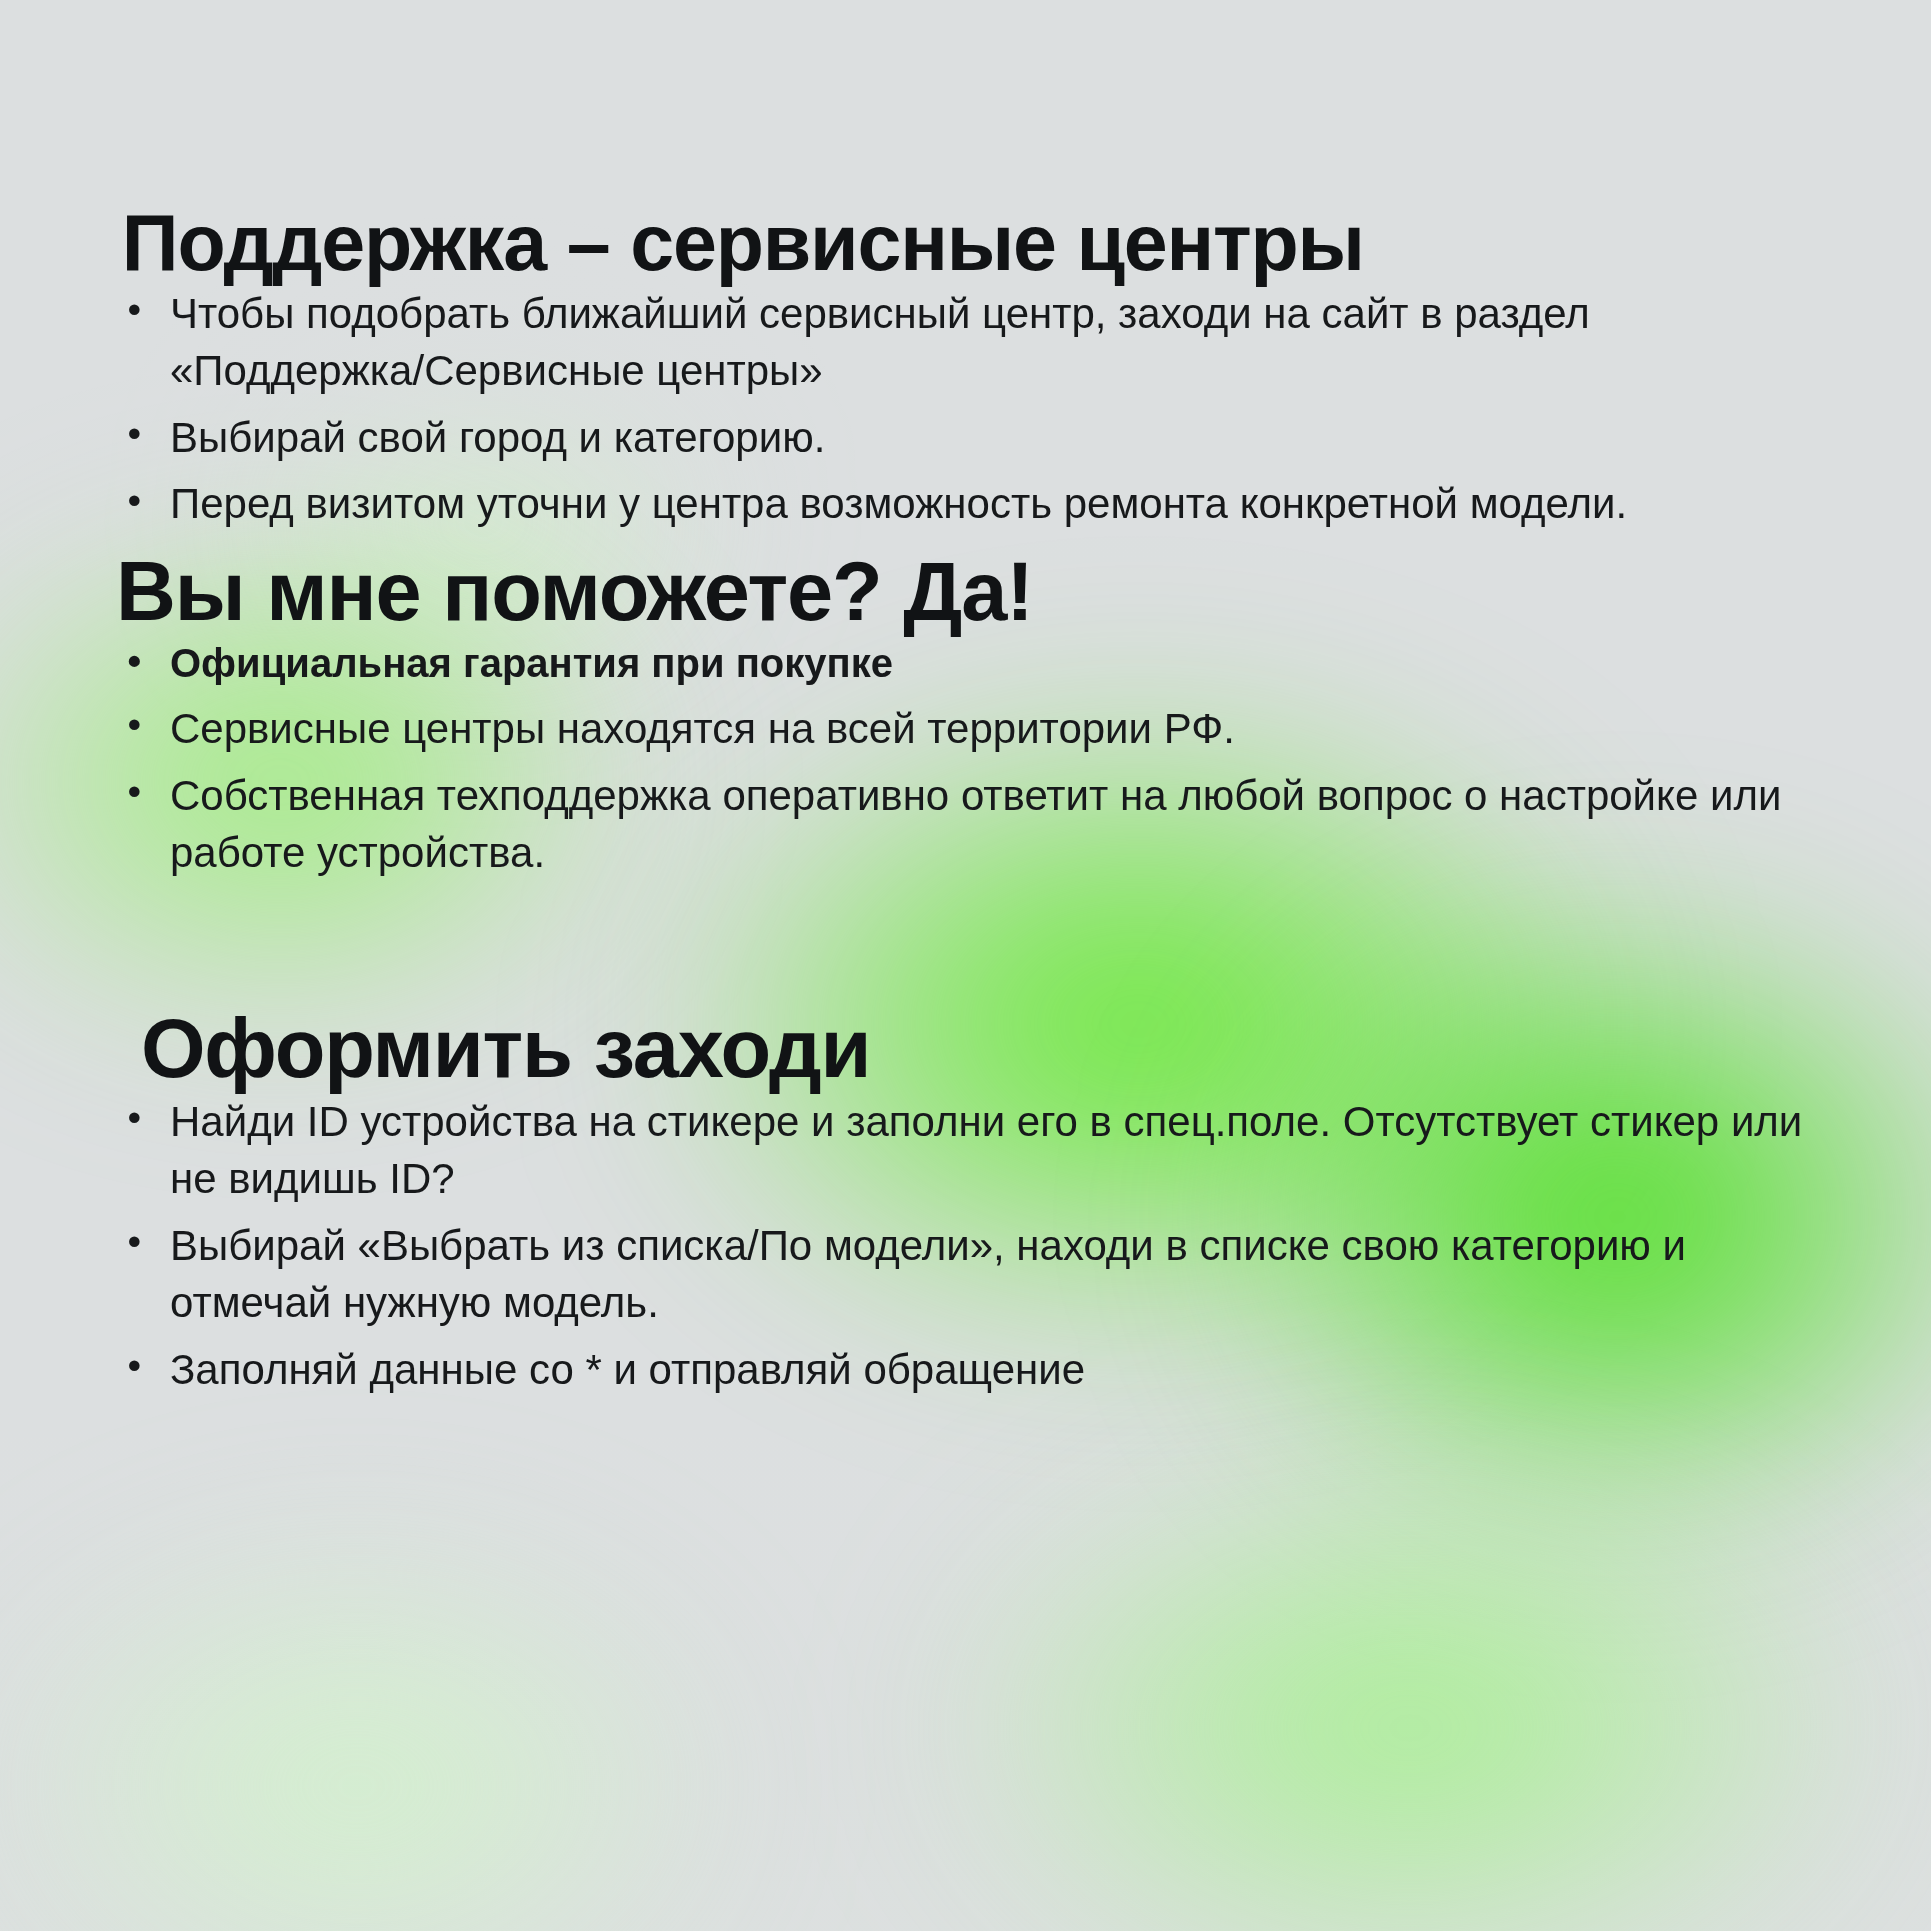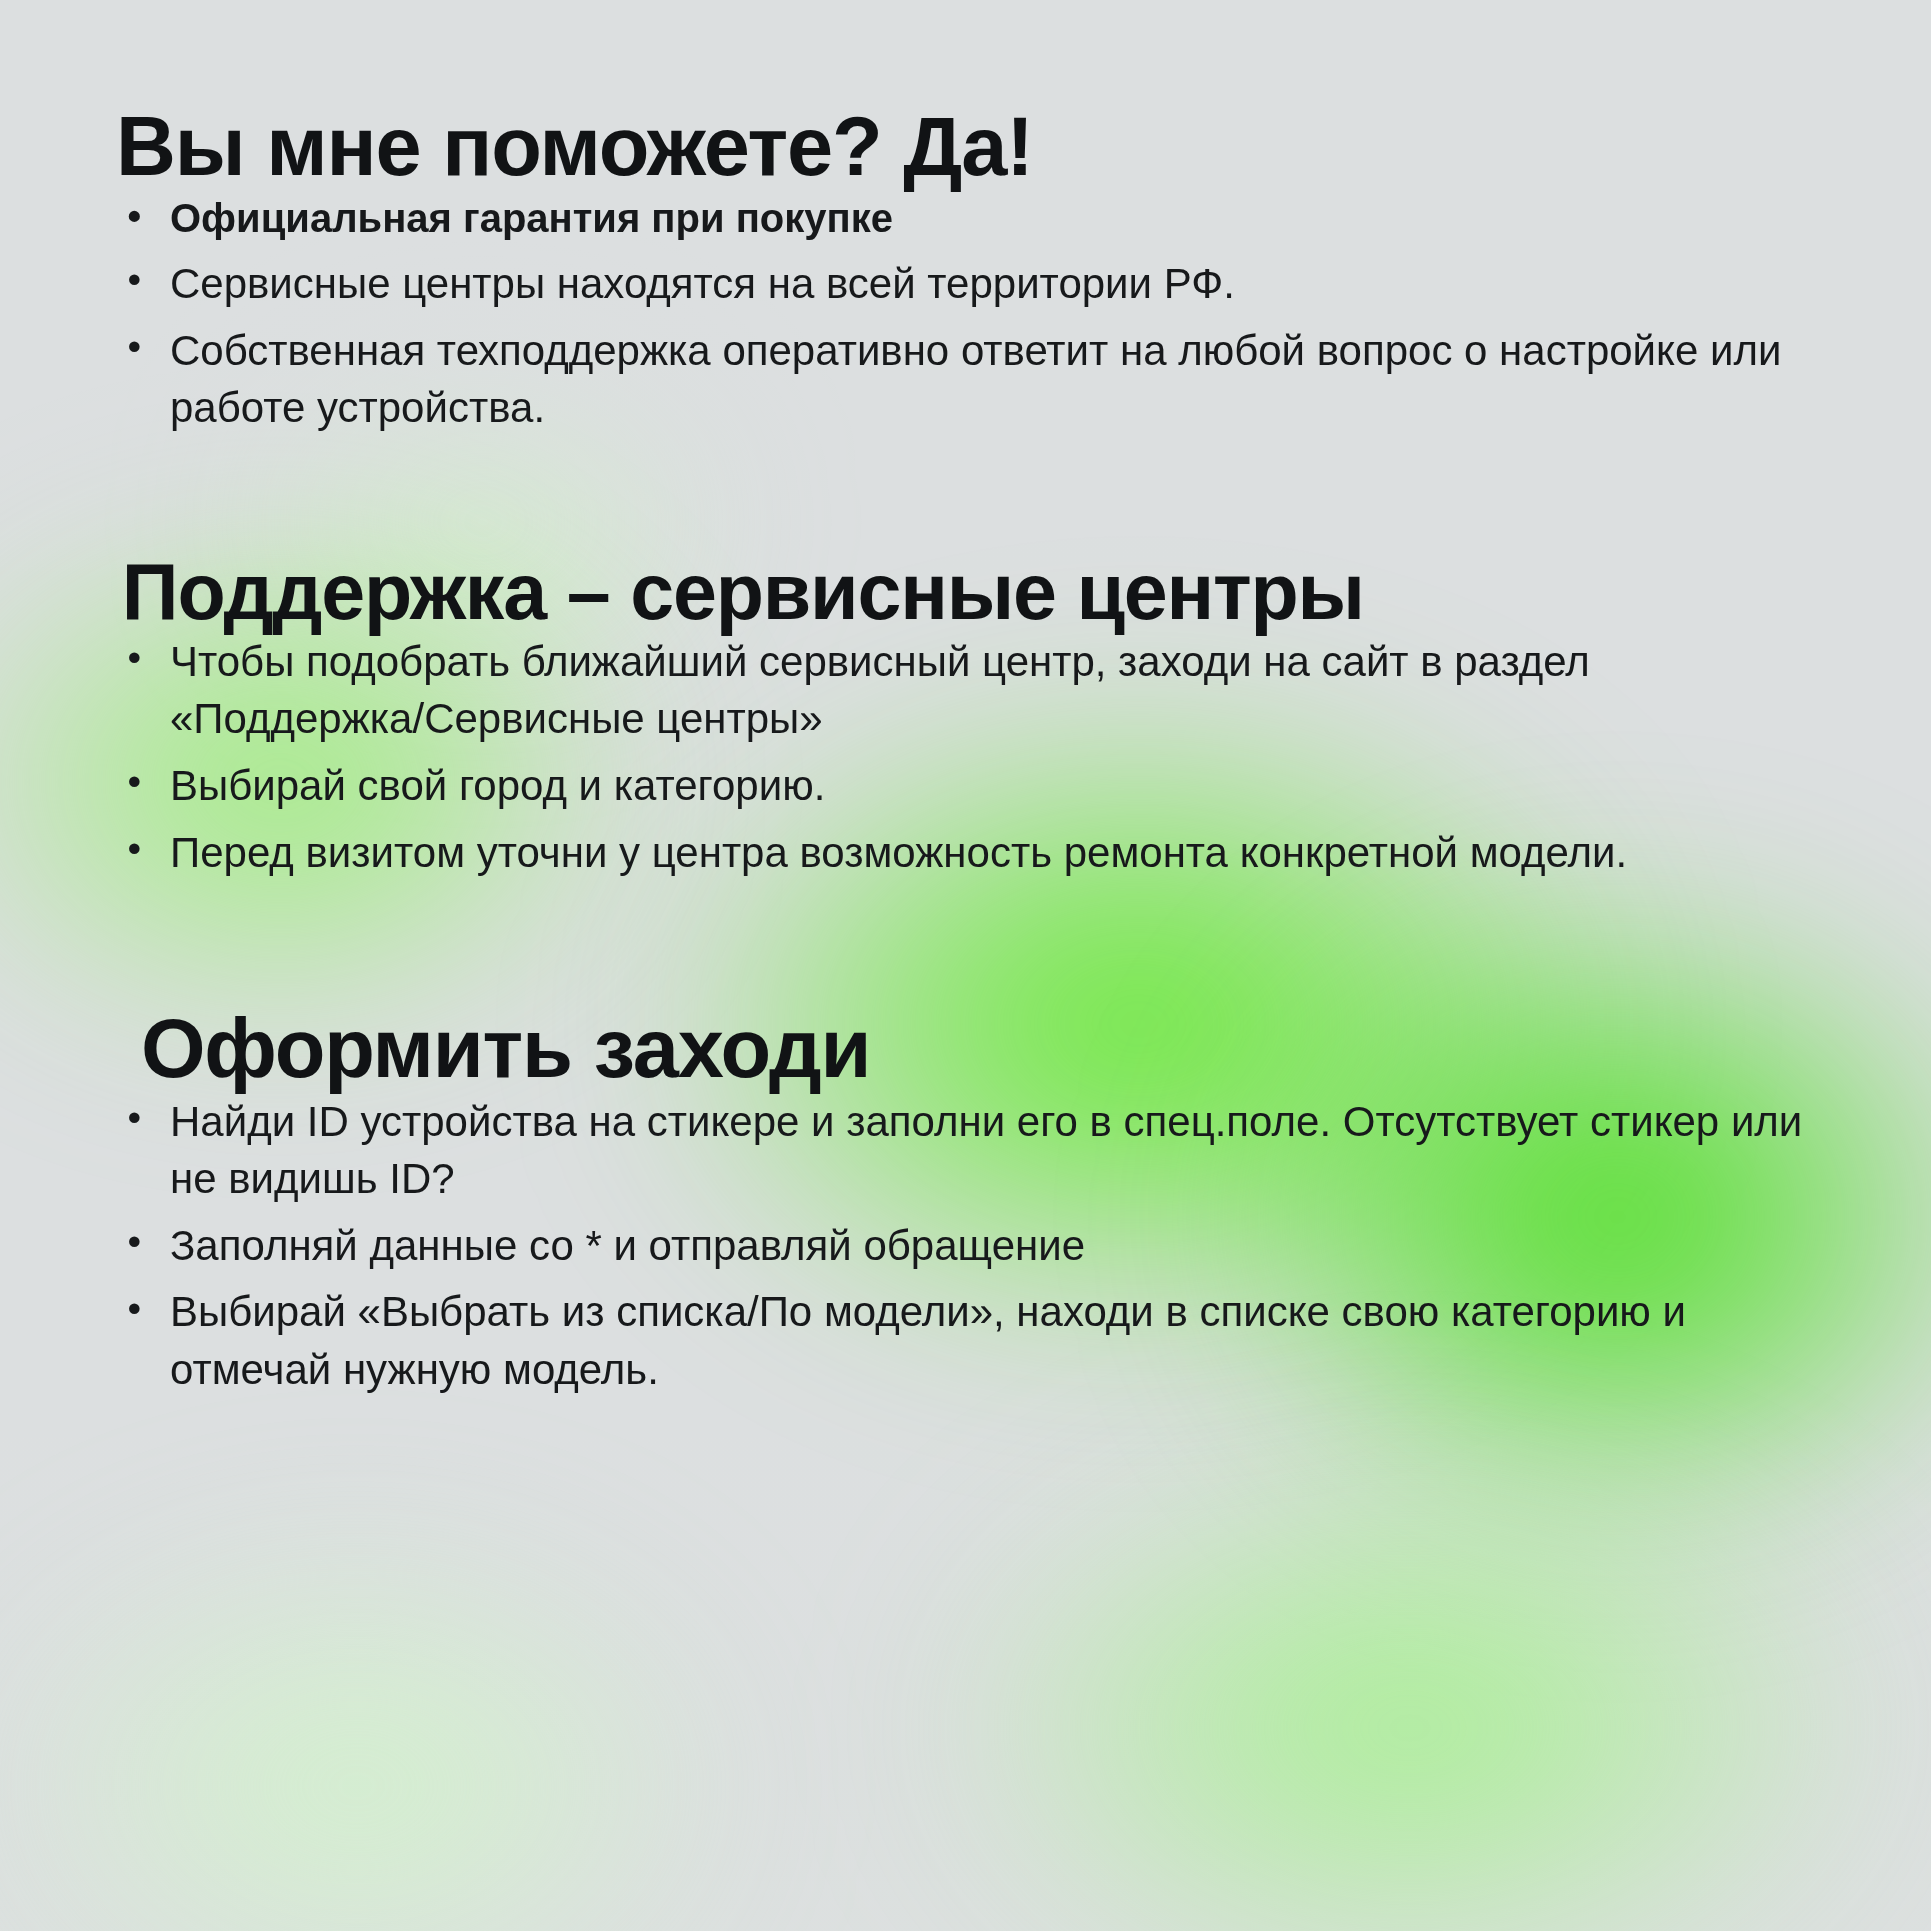--- a/index.html
+++ b/index.html
@@ -159,42 +159,42 @@
     <div class="blob blob-a"></div>
     <div class="blob blob-b"></div>
     <div class="blob blob-c"></div>
     <div class="blob blob-e"></div>
     <div class="blob blob-d"></div>
     <div class="veil"></div>
   </div>
 
   <div class="content">
 
+    <section class="section section-2">
+      <h2 class="title-2">Поддержка – сервисные центры</h2>
+      <ul class="bullets list-2">
+        <li>Чтобы подобрать ближайший сервисный центр, заходи на сайт в раздел «Поддержка/Сервисные центры»</li>
+        <li>Выбирай свой город и категорию.</li>
+        <li>Перед визитом уточни у центра возможность ремонта конкретной модели.</li>
+      </ul>
+    </section>
+
     <section class="section section-1">
       <h1 class="title-1">Вы мне поможете? Да!</h1>
       <ul class="bullets list-1">
         <li class="bold">Официальная гарантия при покупке</li>
         <li>Сервисные центры находятся на всей территории РФ.</li>
         <li>Собственная техподдержка оперативно ответит на любой вопрос о настройке или работе устройства.</li>
       </ul>
     </section>
 
-    <section class="section section-2">
-      <h2 class="title-2">Поддержка – сервисные центры</h2>
-      <ul class="bullets list-2">
-        <li>Чтобы подобрать ближайший сервисный центр, заходи на сайт в раздел «Поддержка/Сервисные центры»</li>
-        <li>Выбирай свой город и категорию.</li>
-        <li>Перед визитом уточни у центра возможность ремонта конкретной модели.</li>
-      </ul>
-    </section>
-
     <section class="section section-3">
       <h2 class="title-3">Оформить заходи</h2>
       <ul class="bullets list-3">
         <li>Найди ID устройства на стикере и заполни его в спец.поле. Отсутствует стикер или не видишь ID?</li>
+        <li>Выбирай «Выбрать из списка/По модели», находи в списке свою категорию и отмечай нужную модель.</li>
         <li>Заполняй данные со * и отправляй обращение</li>
-        <li>Выбирай «Выбрать из списка/По модели», находи в списке свою категорию и отмечай нужную модель.</li>
       </ul>
     </section>
 
   </div>
 </div>
 
 
 </body></html>

